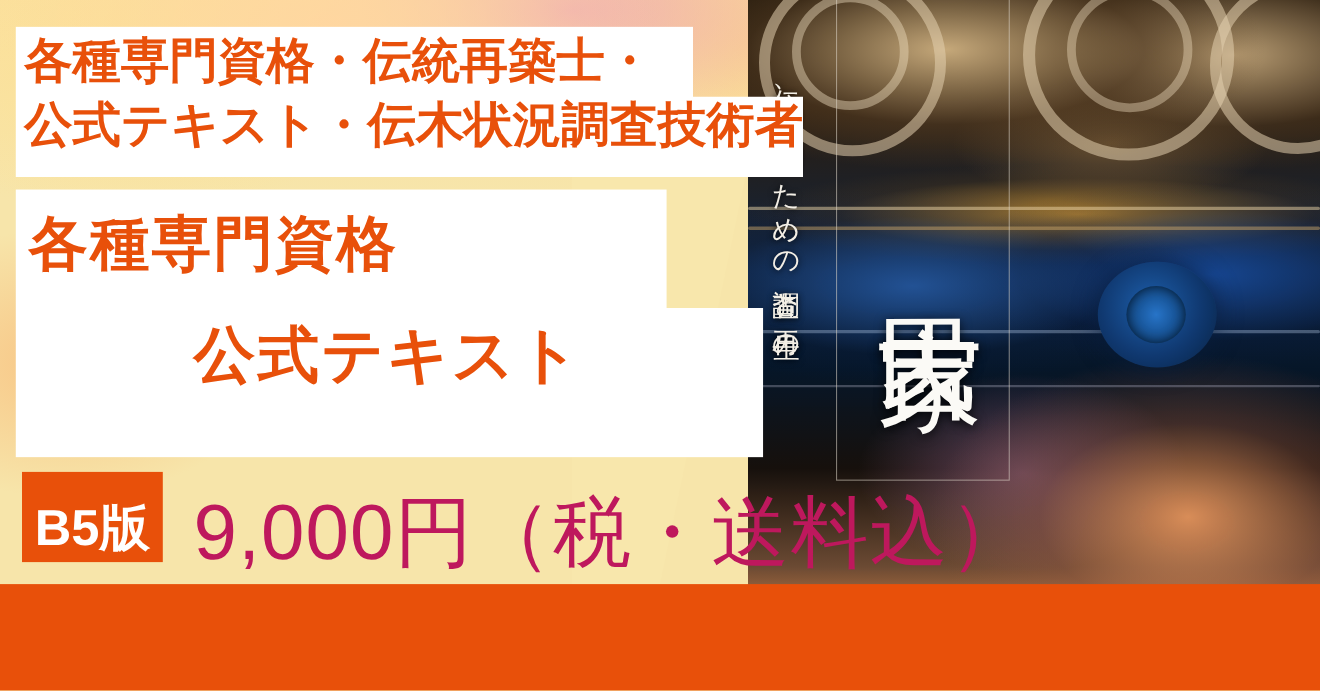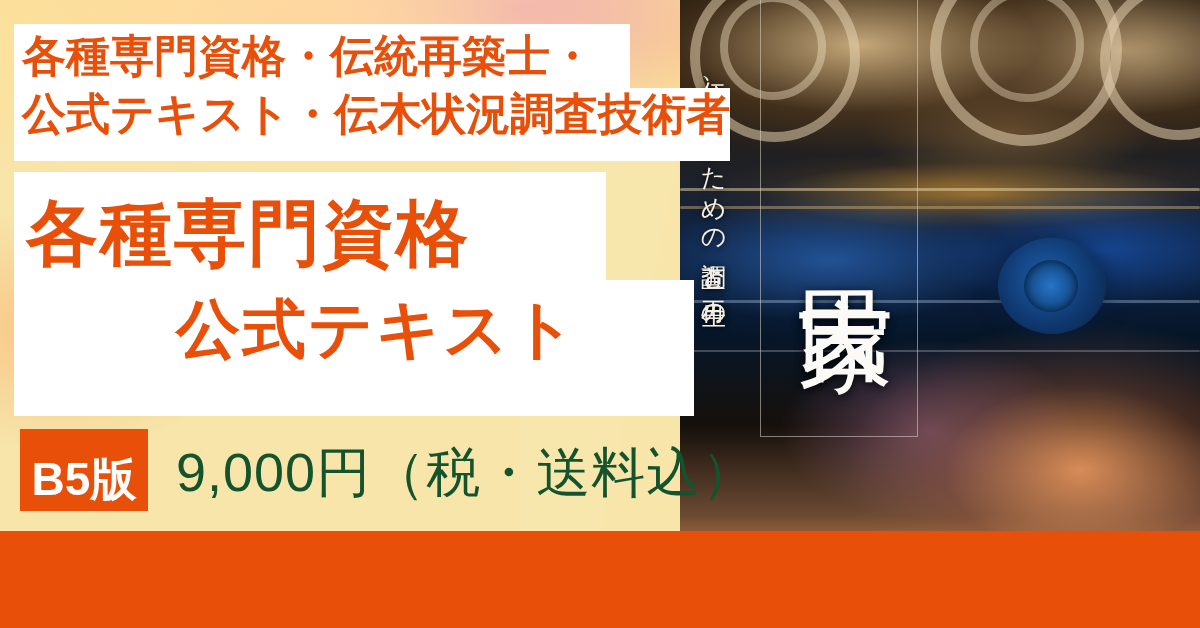--- a/index.html
+++ b/index.html
@@ -108,40 +108,40 @@
   .headline div{height:58px;}
 
   
   .panel-two{
     position:absolute;left:14px;top:172px;width:680px;height:244px;
     background:#ffffff;
     clip-path:polygon(0 0, 592px 0, 592px 108px, 680px 108px, 680px 244px, 0 244px);
   }
   .title-line1{
     position:absolute;left:26px;top:186px;
-    color:#e8500a;font-size:72px;font-weight:700;letter-spacing:2px;white-space:nowrap;
+    color:#e8500a;font-size:54px;font-weight:700;letter-spacing:2px;white-space:nowrap;
   }
   .title-line2{
     position:absolute;left:176px;top:286px;
-    color:#e8500a;font-size:64px;font-weight:700;letter-spacing:2px;white-space:nowrap;
+    color:#e8500a;font-size:56px;font-weight:700;letter-spacing:2px;white-space:nowrap;
   }
 
   
   .b5-badge{
     position:absolute;left:20px;top:429px;width:128px;height:82px;
     background:#e8500a;
   }
   .b5-label{
     position:absolute;left:0;top:0;width:128px;height:102px;
     display:flex;align-items:center;justify-content:center;
     color:#ffffff;font-size:46px;font-weight:700;letter-spacing:0px;
   }
   .price{
     position:absolute;left:176px;top:437px;
-    color:#14532d;font-size:54px;font-weight:400;letter-spacing:1px;white-space:nowrap;
+    color:#be185d;font-size:71px;font-weight:400;letter-spacing:1px;white-space:nowrap;
   }
 
   
   .cta{
     position:absolute;left:0;top:531px;width:1200px;height:97px;
     background:#e8500a;
   }
 </style>
 </head>
 <body>

